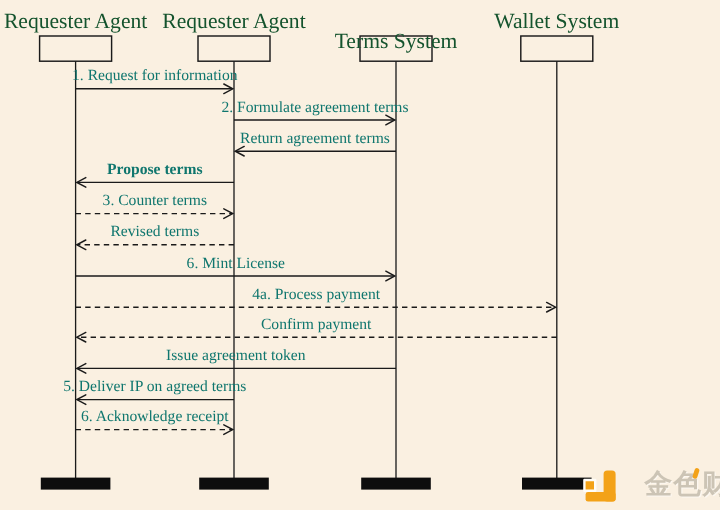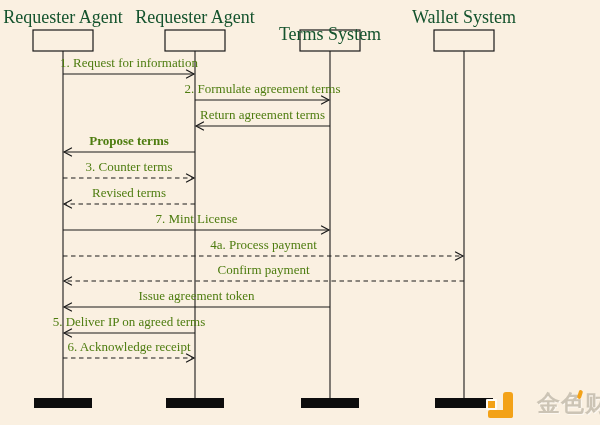--- a/index.html
+++ b/index.html
@@ -17,21 +17,21 @@
     white-space:nowrap;
     font-size:18px;
     color:#14532d;
     line-height:16px;
   }
   .message-label{
     position:absolute;
     transform:translateX(-50%);
     white-space:nowrap;
     font-size:13px;
-    color:#4d7c0f;
+    color:#0f766e;
     line-height:15px;
   }
   .watermark{
     position:absolute;
     left:486px;top:388px;
     height:34px;
     display:flex;align-items:flex-start;
   }
   .wm-logo{position:absolute;left:0;top:2px;width:28px;height:29px;}
   .wm-logo .bar{position:absolute;left:17px;top:2px;width:10px;height:26px;border-radius:3px;}
@@ -81,21 +81,21 @@
       <rect x="434" y="30" width="60" height="21" fill="none" stroke="#1a1a1a" stroke-width="1.2"></rect>
       <rect x="435" y="398" width="58" height="10" fill="#0d0d0d"></rect>
     </svg>
   <div id="labels-layer">
       <div class="message-label" style="left: 129px; top: 55px;">1. Request for information</div>
       <div class="message-label" style="left: 262.5px; top: 81px;">2. Formulate agreement terms</div>
       <div class="message-label" style="left: 262.5px; top: 107px;">Return agreement terms</div>
       <div class="message-label" style="left: 129px; top: 133px; font-weight: bold;">Propose terms</div>
       <div class="message-label" style="left: 129px; top: 159px;">3. Counter terms</div>
       <div class="message-label" style="left: 129px; top: 185px; text-align: center;">Revised terms</div>
-      <div class="message-label" style="left: 196.5px; top: 211px;">7. Mint License</div>
+      <div class="message-label" style="left: 196.5px; top: 211px;">6. Mint License</div>
       <div class="message-label" style="left: 263.5px; top: 237px;">4a. Process payment</div>
       <div class="message-label" style="left: 263.5px; top: 262px; text-align: right;">Confirm payment</div>
       <div class="message-label" style="left: 196.5px; top: 288px;">Issue agreement token</div>
       <div class="message-label" style="left: 129px; top: 314px; text-align: right;">5. Deliver IP on agreed terms</div>
       <div class="message-label" style="left: 129px; top: 339px;">6. Acknowledge receipt</div>
       <div class="actor-label" style="left: 63px; top: 9px;">Requester Agent</div>
       <div class="actor-label" style="left: 195px; top: 9px;">Requester Agent</div>
       <div class="actor-label" style="left: 330px; top: 26px; font-family: Liberation Serif, serif;">Terms System</div>
       <div class="actor-label" style="left: 464px; top: 9px;">Wallet System</div>
     </div>

